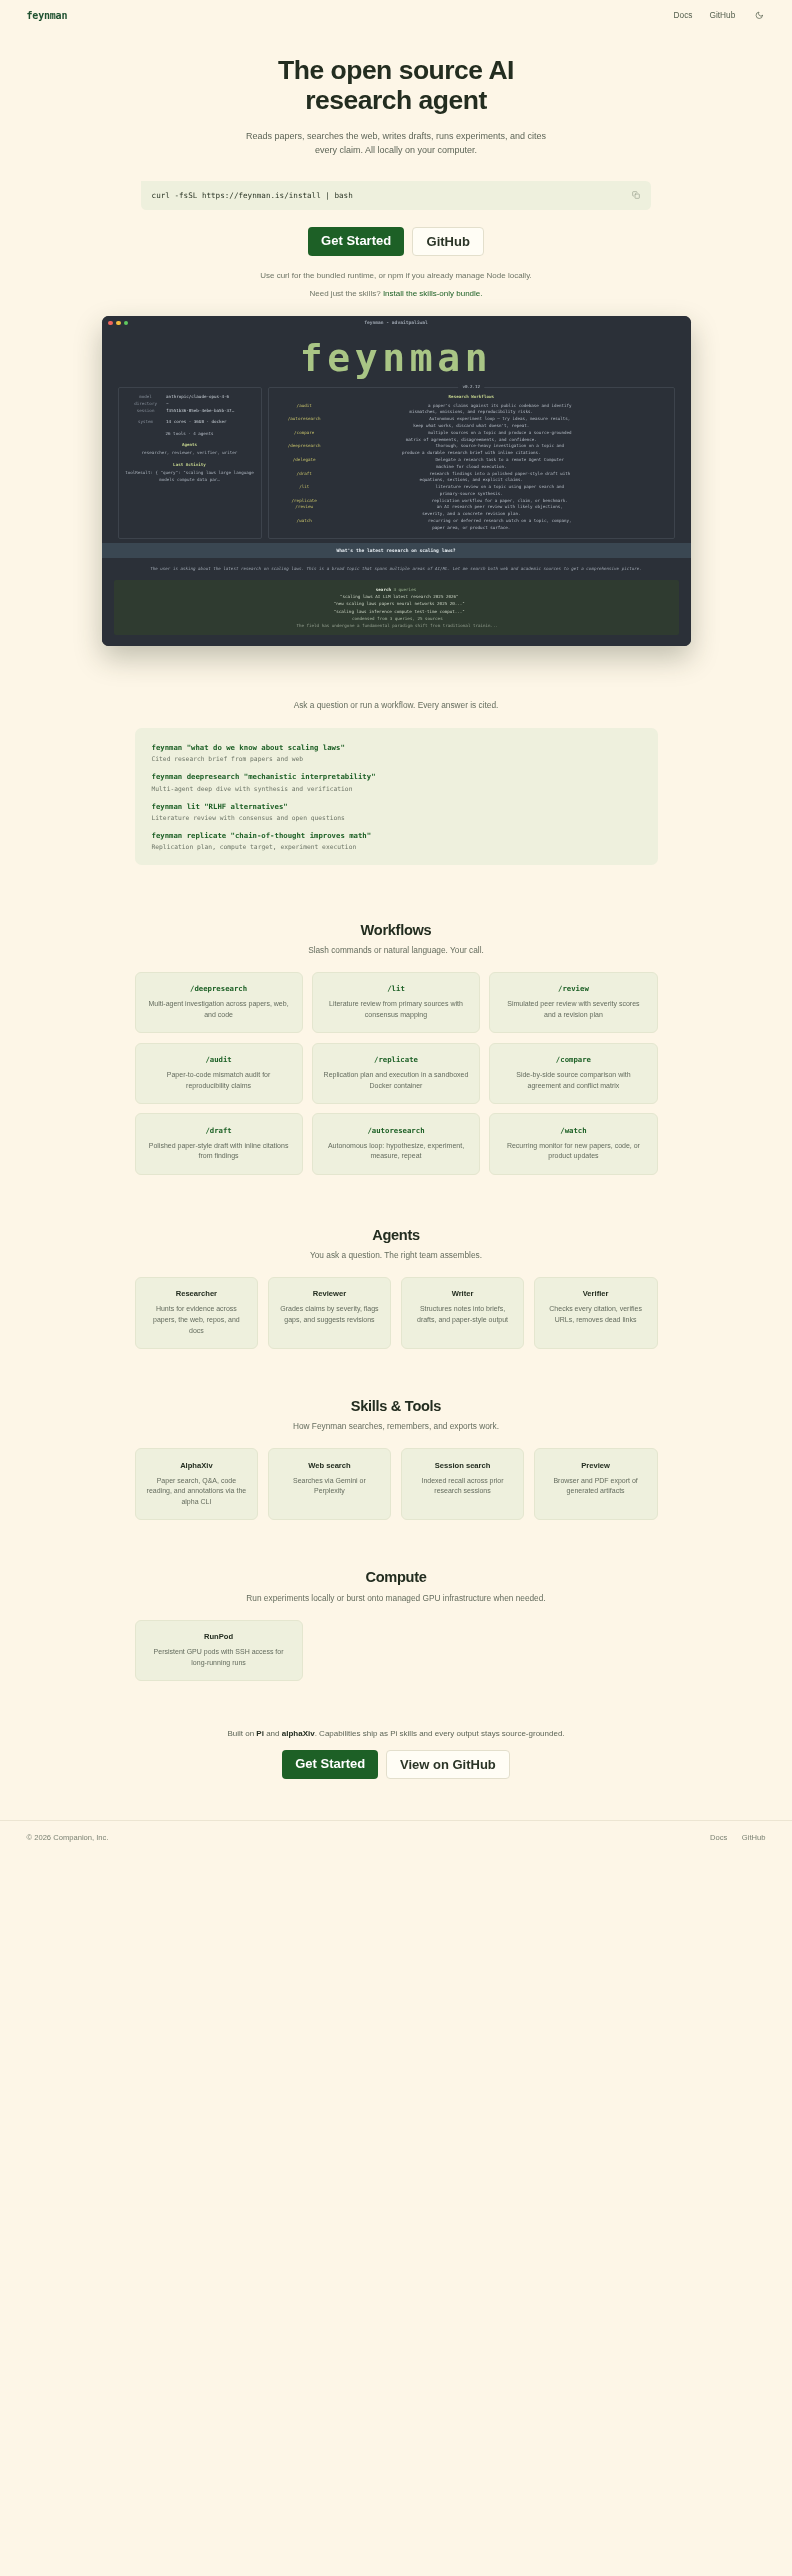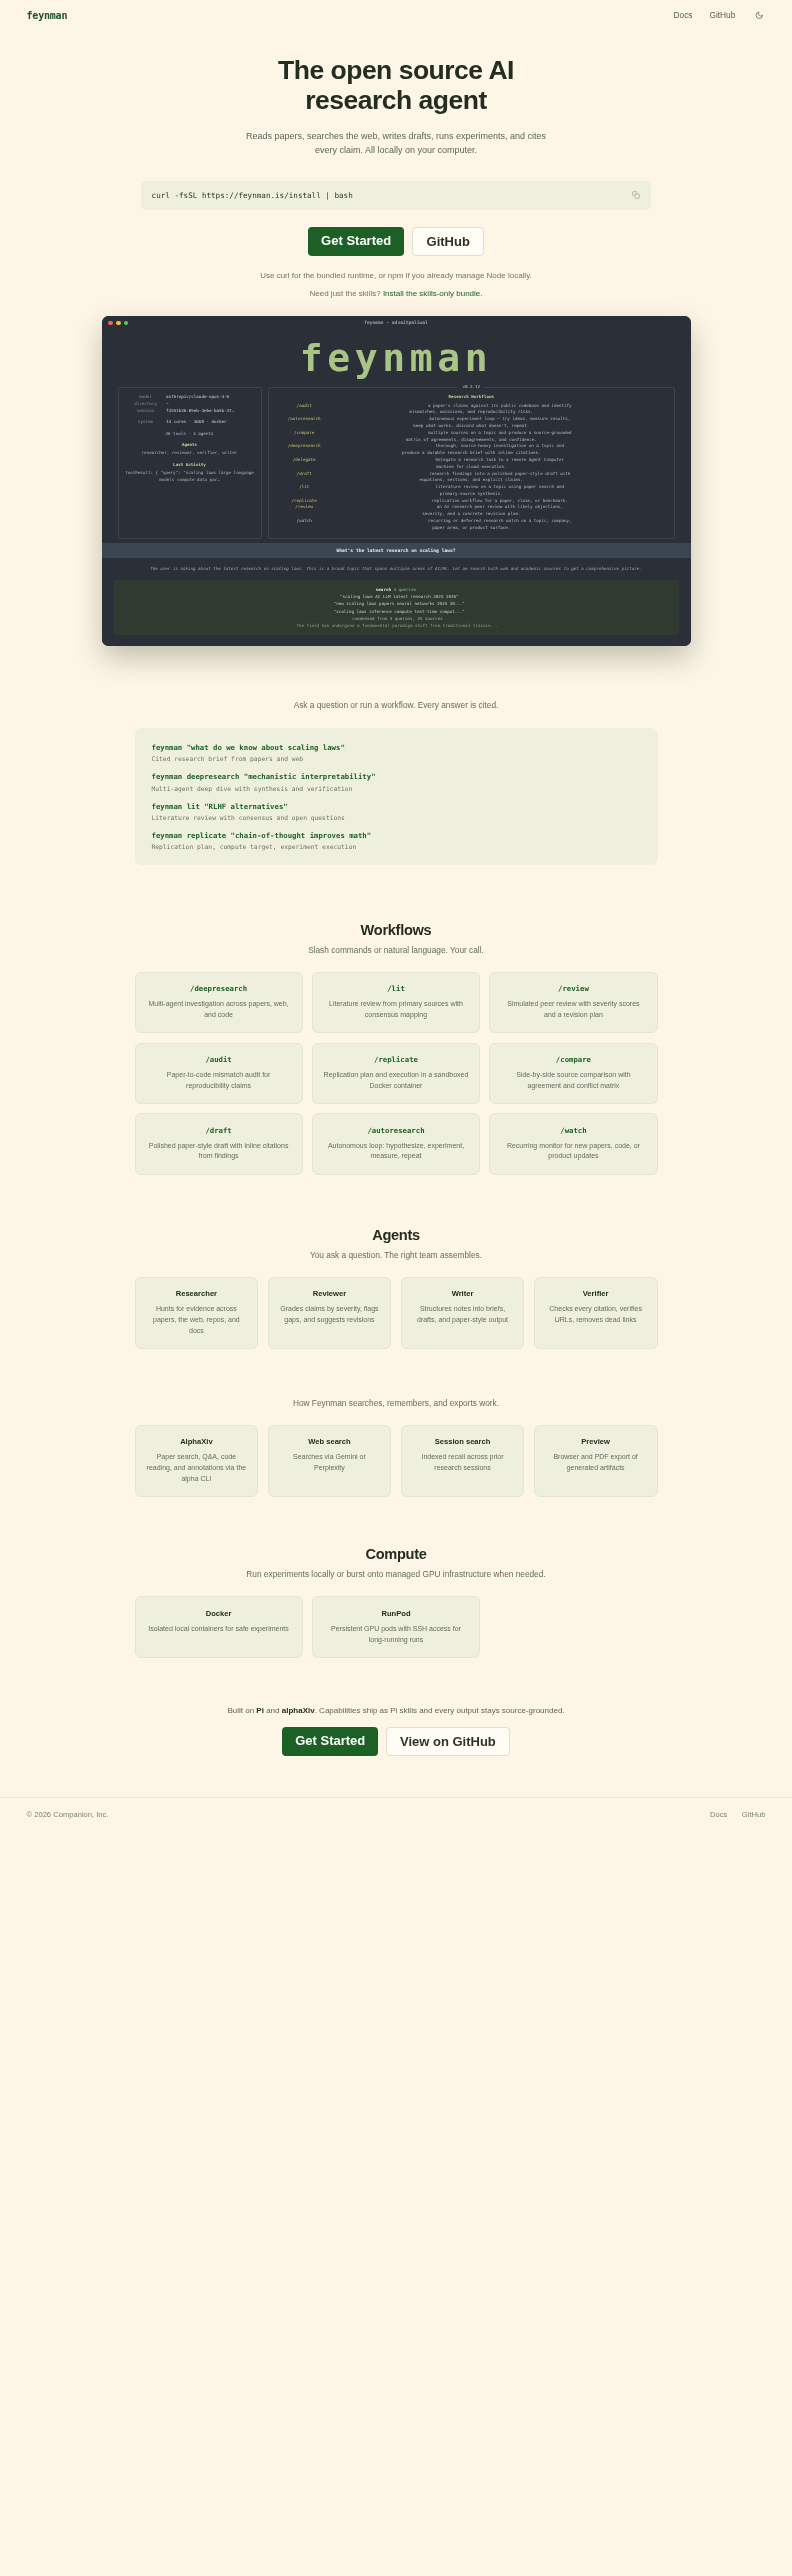--- a/index.html
+++ b/index.html
@@ -579,20 +579,21 @@
           <div class="bdy">Structures notes into briefs, drafts, and paper-style output</div>
         </div>
         <div class="card">
           <div class="ttl plain">Verifier</div>
           <div class="bdy">Checks every citation, verifies URLs, removes dead links</div>
         </div>
       </div>
   </div>
 
   <div class="section s-skills">
+    <div class="sec-title">Skills &amp; Tools</div>
     <div class="sec-sub">How Feynman searches, remembers, and exports work.</div>
     <div class="grid c4" id="skill-cards">
         <div class="card">
           <div class="ttl plain">AlphaXiv</div>
           <div class="bdy">Paper search, Q&amp;A, code reading, and annotations via the alpha CLI</div>
         </div>
         <div class="card">
           <div class="ttl plain">Web search</div>
           <div class="bdy">Searches via Gemini or Perplexity</div>
         </div>
@@ -604,24 +605,20 @@
           <div class="ttl plain">Preview</div>
           <div class="bdy">Browser and PDF export of generated artifacts</div>
         </div>
       </div>
   </div>
 
   <div class="section s-compute">
     <div class="sec-title">Compute</div>
     <div class="sec-sub">Run experiments locally or burst onto managed GPU infrastructure when needed.</div>
     <div class="grid c3" id="compute-cards">
-        <div class="card">
-          <div class="ttl plain">Docker</div>
-          <div class="bdy">Isolated local containers for safe experiments</div>
-        </div>
         <div class="card">
           <div class="ttl plain">RunPod</div>
           <div class="bdy">Persistent GPU pods with SSH access for long-running runs</div>
         </div>
       </div>
   </div>
 
   <div class="bottom">
     <div class="line">
       <span>Built on</span>

